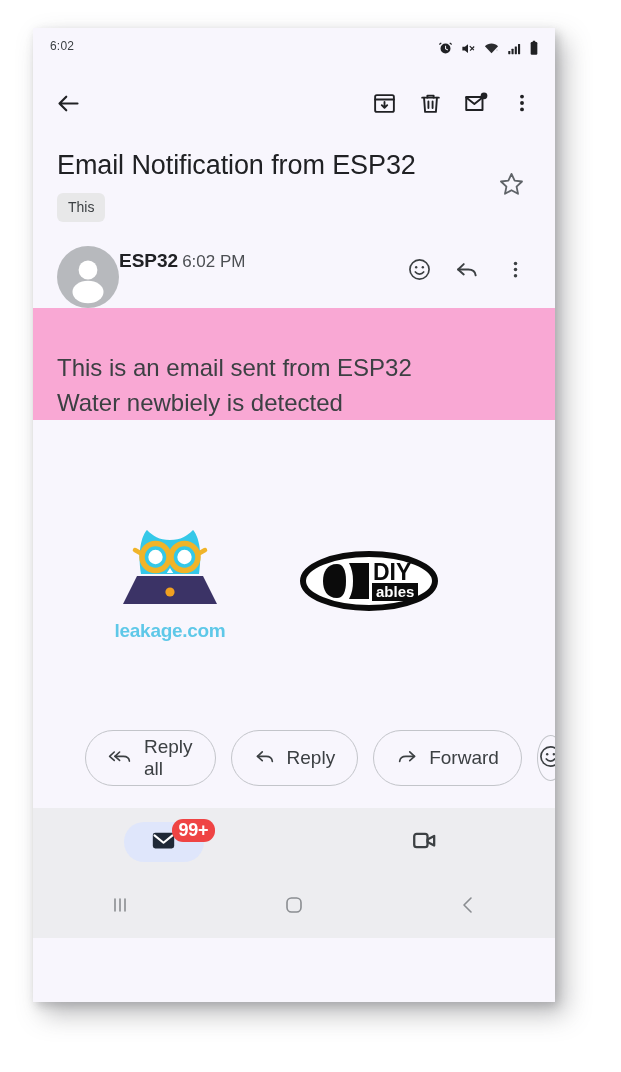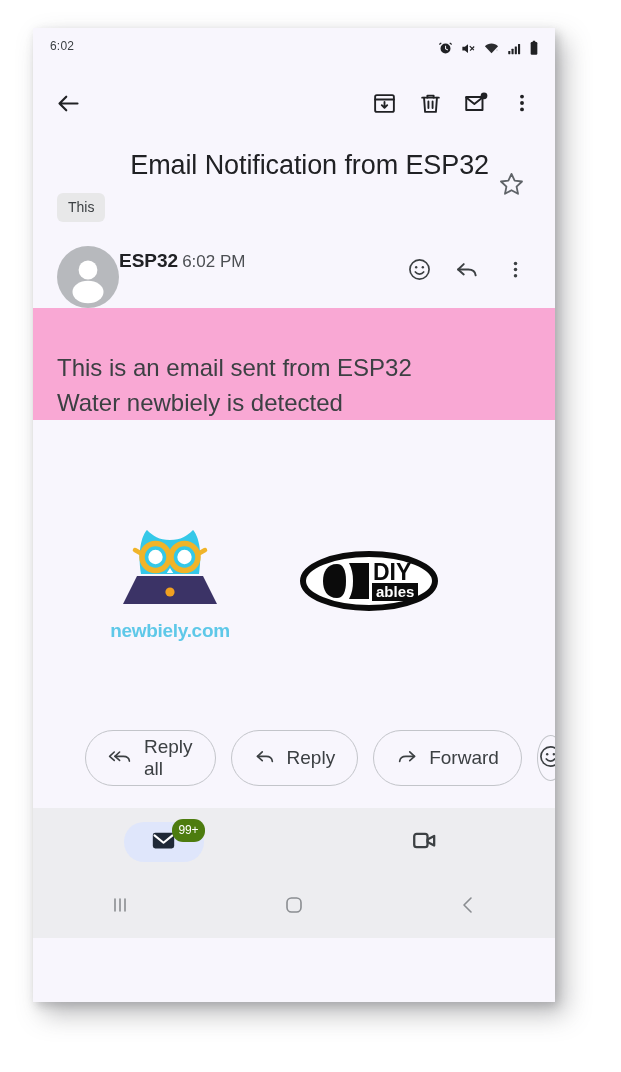--- a/index.html
+++ b/index.html
@@ -96,21 +96,20 @@
     display: flex;
     align-items: flex-start;
   }
   .subject-col { flex: 1; }
   .subject-text {
     font-size: 27px;
     line-height: 34px;
     color: #202124;
     font-weight: 400;
     letter-spacing: -0.1px;
-    text-align: right;
   }
   .label-chip {
     display: inline-block;
     margin-top: 11px;
     background: #e8e8e9;
     color: #3c4043;
     font-size: 14px;
     line-height: 14px;
     padding: 7px 11px 8px 11px;
     border-radius: 6px;
@@ -243,24 +242,24 @@
     position: relative;
     width: 80px; height: 40px;
     border-radius: 20px;
     display:flex; align-items:center; justify-content:center;
   }
   .nav-pill.active { background: #dfe6fb; }
   .badge {
     position: absolute;
     left: 48px;
     top: -3px;
-    background: #4d7c0f;
+    background: #ef4444;
     color: #ffffff;
-    font-size: 12px;
-    font-weight: normal;
+    font-size: 18px;
+    font-weight: bold;
     line-height: 14px;
     padding: 4px 7px 5px 7px;
     border-radius: 11px;
     letter-spacing: -0.2px;
   }
 
   
   .android-nav {
     background: #ededf0;
     height: 62px;
@@ -462,21 +461,21 @@
           <path d="M91 30 L98 26" stroke="#f0b429" stroke-width="4.5" stroke-linecap="round"></path>
 
           <circle cx="48.5" cy="33" r="7.2" fill="#ffffff"></circle>
           <circle cx="77.5" cy="33" r="7.2" fill="#ffffff"></circle>
 
           <path d="M63 44 l3.2 5 -6.4 0 z" fill="#ffffff"></path>
 
           <path d="M30 52 L96 52 L110 80 L16 80 Z" fill="#3b3366"></path>
           <circle cx="63" cy="68" r="4.6" fill="#f0a020"></circle>
         </svg>
-        <div class="newbiely-text">newbiely.com</div>
+        <div class="newbiely-text">leakage.com</div>
       </div>
 
       <div class="logo-diyables">
         <svg width="140" height="62" viewBox="0 0 140 62">
           <ellipse cx="70" cy="31" rx="66" ry="27" fill="#ffffff" stroke="#0b0b0b" stroke-width="6"></ellipse>
 
           <path d="M38 14 C28 14 24 22 24 31 C24 40 28 48 38 48 C44 48 47 42 47 31 C47 20 44 14 38 14 Z" fill="#0b0b0b"></path>
           <path d="M50 13 L70 13 L70 49 L50 49 C53 43 54 38 54 31 C54 24 53 19 50 13 Z" fill="#0b0b0b"></path>
           <text x="74" y="30" font-family="Liberation Sans, sans-serif" font-size="23" font-weight="bold" fill="#0b0b0b">DIY</text>
           <rect x="73" y="33" width="46" height="18" fill="#0b0b0b"></rect>

